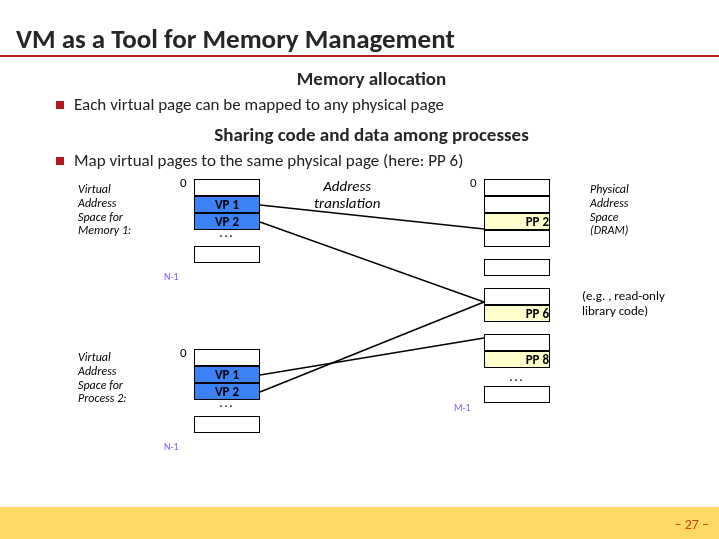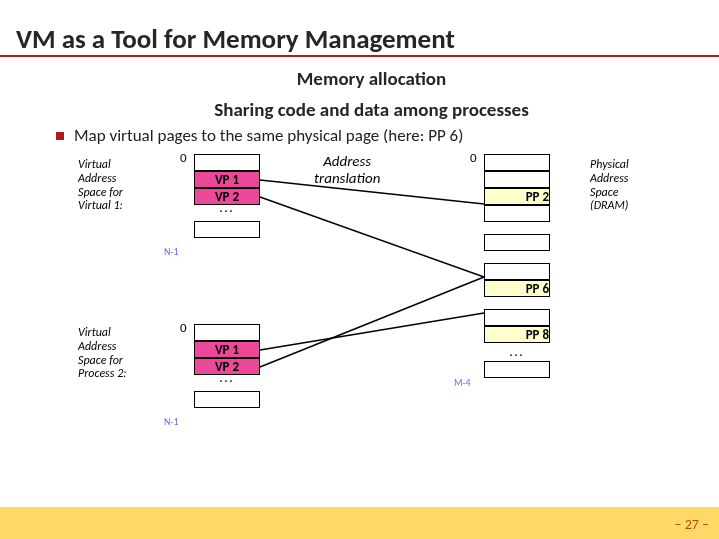--- a/index.html
+++ b/index.html
@@ -73,21 +73,21 @@
   }
   .col {
     position: absolute;
     display: flex;
     flex-direction: column;
   }
   .cell {
     width: 66px;
     height: 17px;
     border: 1.5px solid #000;
-    background: #ec4899;
+    background: #3b82f6;
     font-size: 13px;
     text-align: center;
     line-height: 15px;
     font-weight: bold;
   }
   .cell.w { background: #fff; }
   .cell.last { margin-top: 6px; }
   .dots {
     font-size: 11px;
     font-weight: bold;
@@ -134,20 +134,24 @@
     pointer-events: none;
   }
 </style>
 </head>
 <body>
 
 <div class="title">VM as a Tool for Memory Management</div>
 
 <div class="subhead">Memory allocation</div>
 <div class="bullets">
+  <div class="bullet-row">
+    <div class="sq"></div>
+    <div class="btxt">Each virtual page can be mapped to any physical page</div>
+  </div>
 </div>
 
 <div class="subhead">Sharing code and data among processes</div>
 <div class="bullets">
   <div class="bullet-row">
     <div class="sq"></div>
     <div class="btxt">Map virtual pages to the same physical page (here: PP 6)</div>
   </div>
 </div>
 
@@ -157,21 +161,21 @@
     <line x1="236" y1="30" x2="460" y2="54" stroke="#000" stroke-width="1.5"></line>
     <line x1="236" y1="47" x2="460" y2="127" stroke="#000" stroke-width="1.5"></line>
     <line x1="236" y1="200" x2="460" y2="163" stroke="#000" stroke-width="1.5"></line>
     <line x1="236" y1="217" x2="460" y2="127" stroke="#000" stroke-width="1.5"></line>
   </svg>
 
   <div class="labelblock" style="left:54px; top:8px;">
     <div>Virtual</div>
     <div>Address</div>
     <div>Space for</div>
-    <div>Virtual 1:</div>
+    <div>Memory 1:</div>
   </div>
 
   <div class="zero" style="left:156px; top:0px;">0</div>
   <div class="col" style="left:170px; top:4px;">
     <div class="cell w"></div>
     <div class="cell">VP 1</div>
     <div class="cell">VP 2</div>
     <div class="dots">...</div>
     <div class="cell w last"></div>
   </div>
@@ -206,26 +210,30 @@
     <div class="cell">PP 2</div>
     <div class="cell blank"></div>
     <div class="cell blank" style="margin-top:12px;"></div>
     <div class="cell blank" style="margin-top:12px;"></div>
     <div class="cell">PP 6</div>
     <div class="cell blank" style="margin-top:12px;"></div>
     <div class="cell">PP 8</div>
     <div class="dots" style="margin-top:6px;">...</div>
     <div class="cell blank" style="margin-top:2px;"></div>
   </div>
-  <div class="nlabel" style="left:430px; top:226px;">M-4</div>
+  <div class="nlabel" style="left:430px; top:226px;">M-1</div>
 
   <div class="labelblock right" style="left:566px; top:8px;">
     <div>Physical</div>
     <div>Address</div>
     <div>Space</div>
     <div>(DRAM)</div>
   </div>
 
+  <div class="eg" style="left:558px; top:114px;">
+    <div>(e.g. , read-only</div>
+    <div>library code)</div>
+  </div>
 
 </div>
 
 <div class="yellowbar"></div>
 <div class="pagenum">– 27 –</div>
 
 </body></html>

